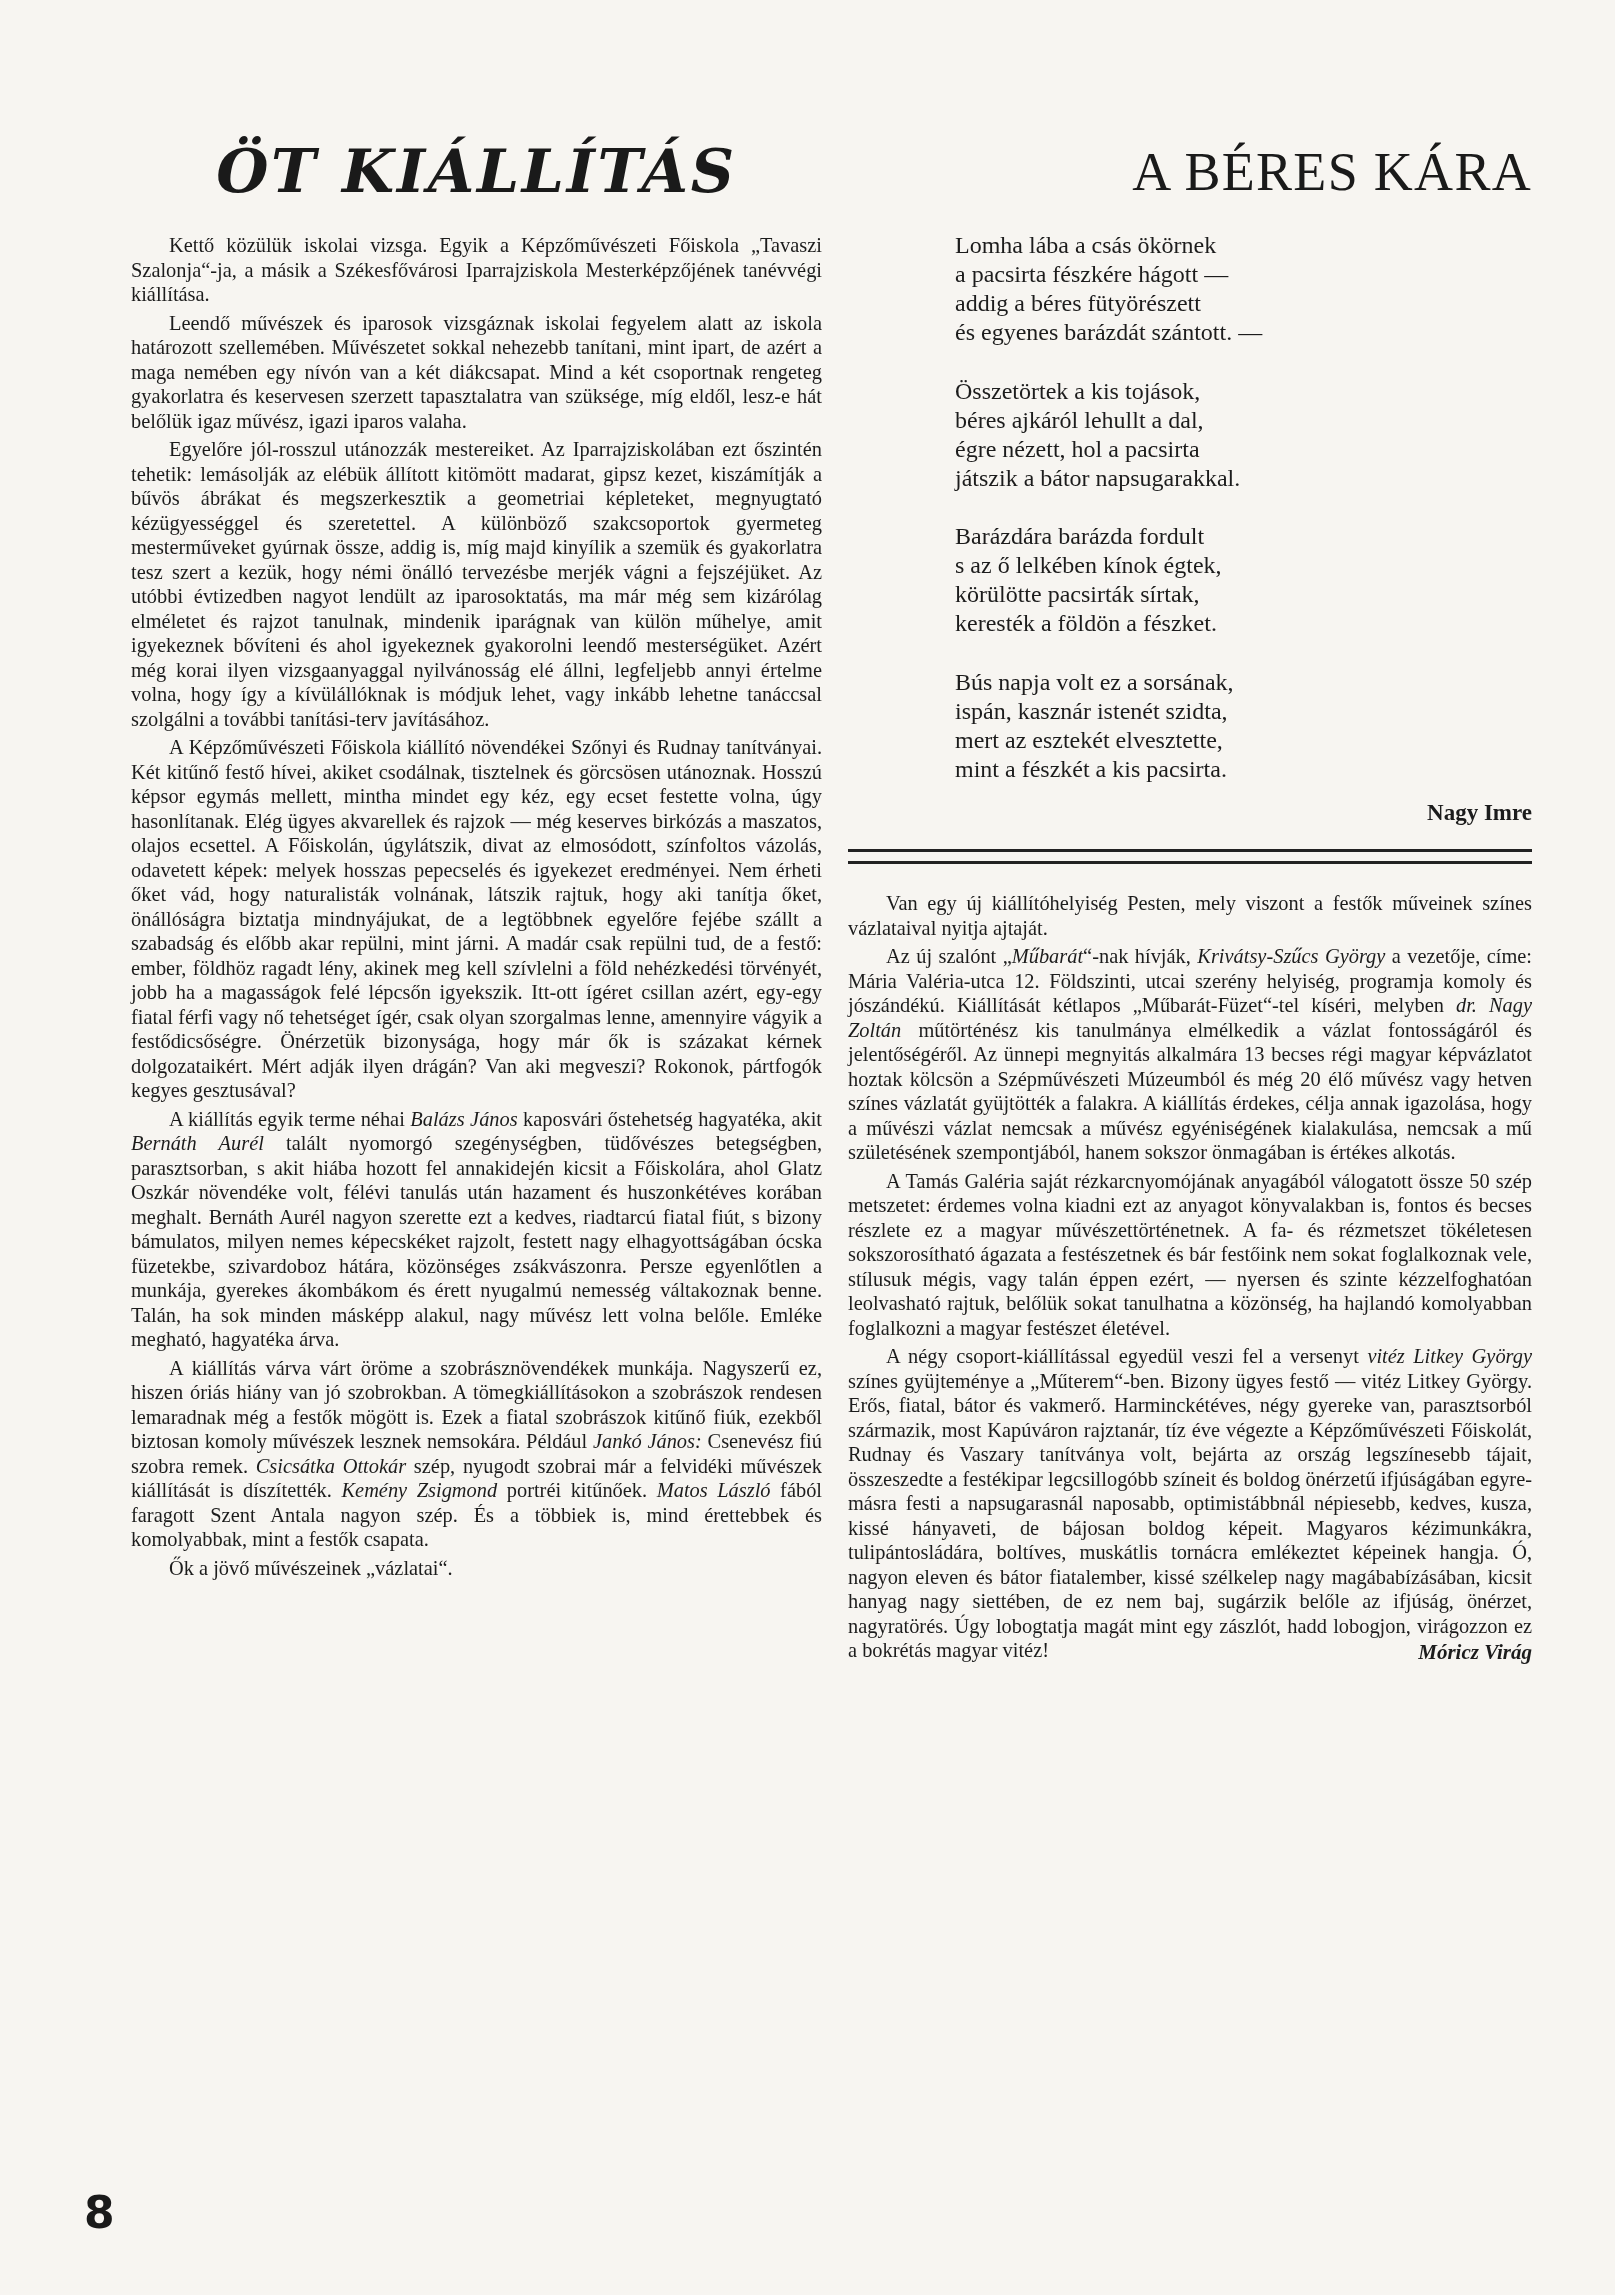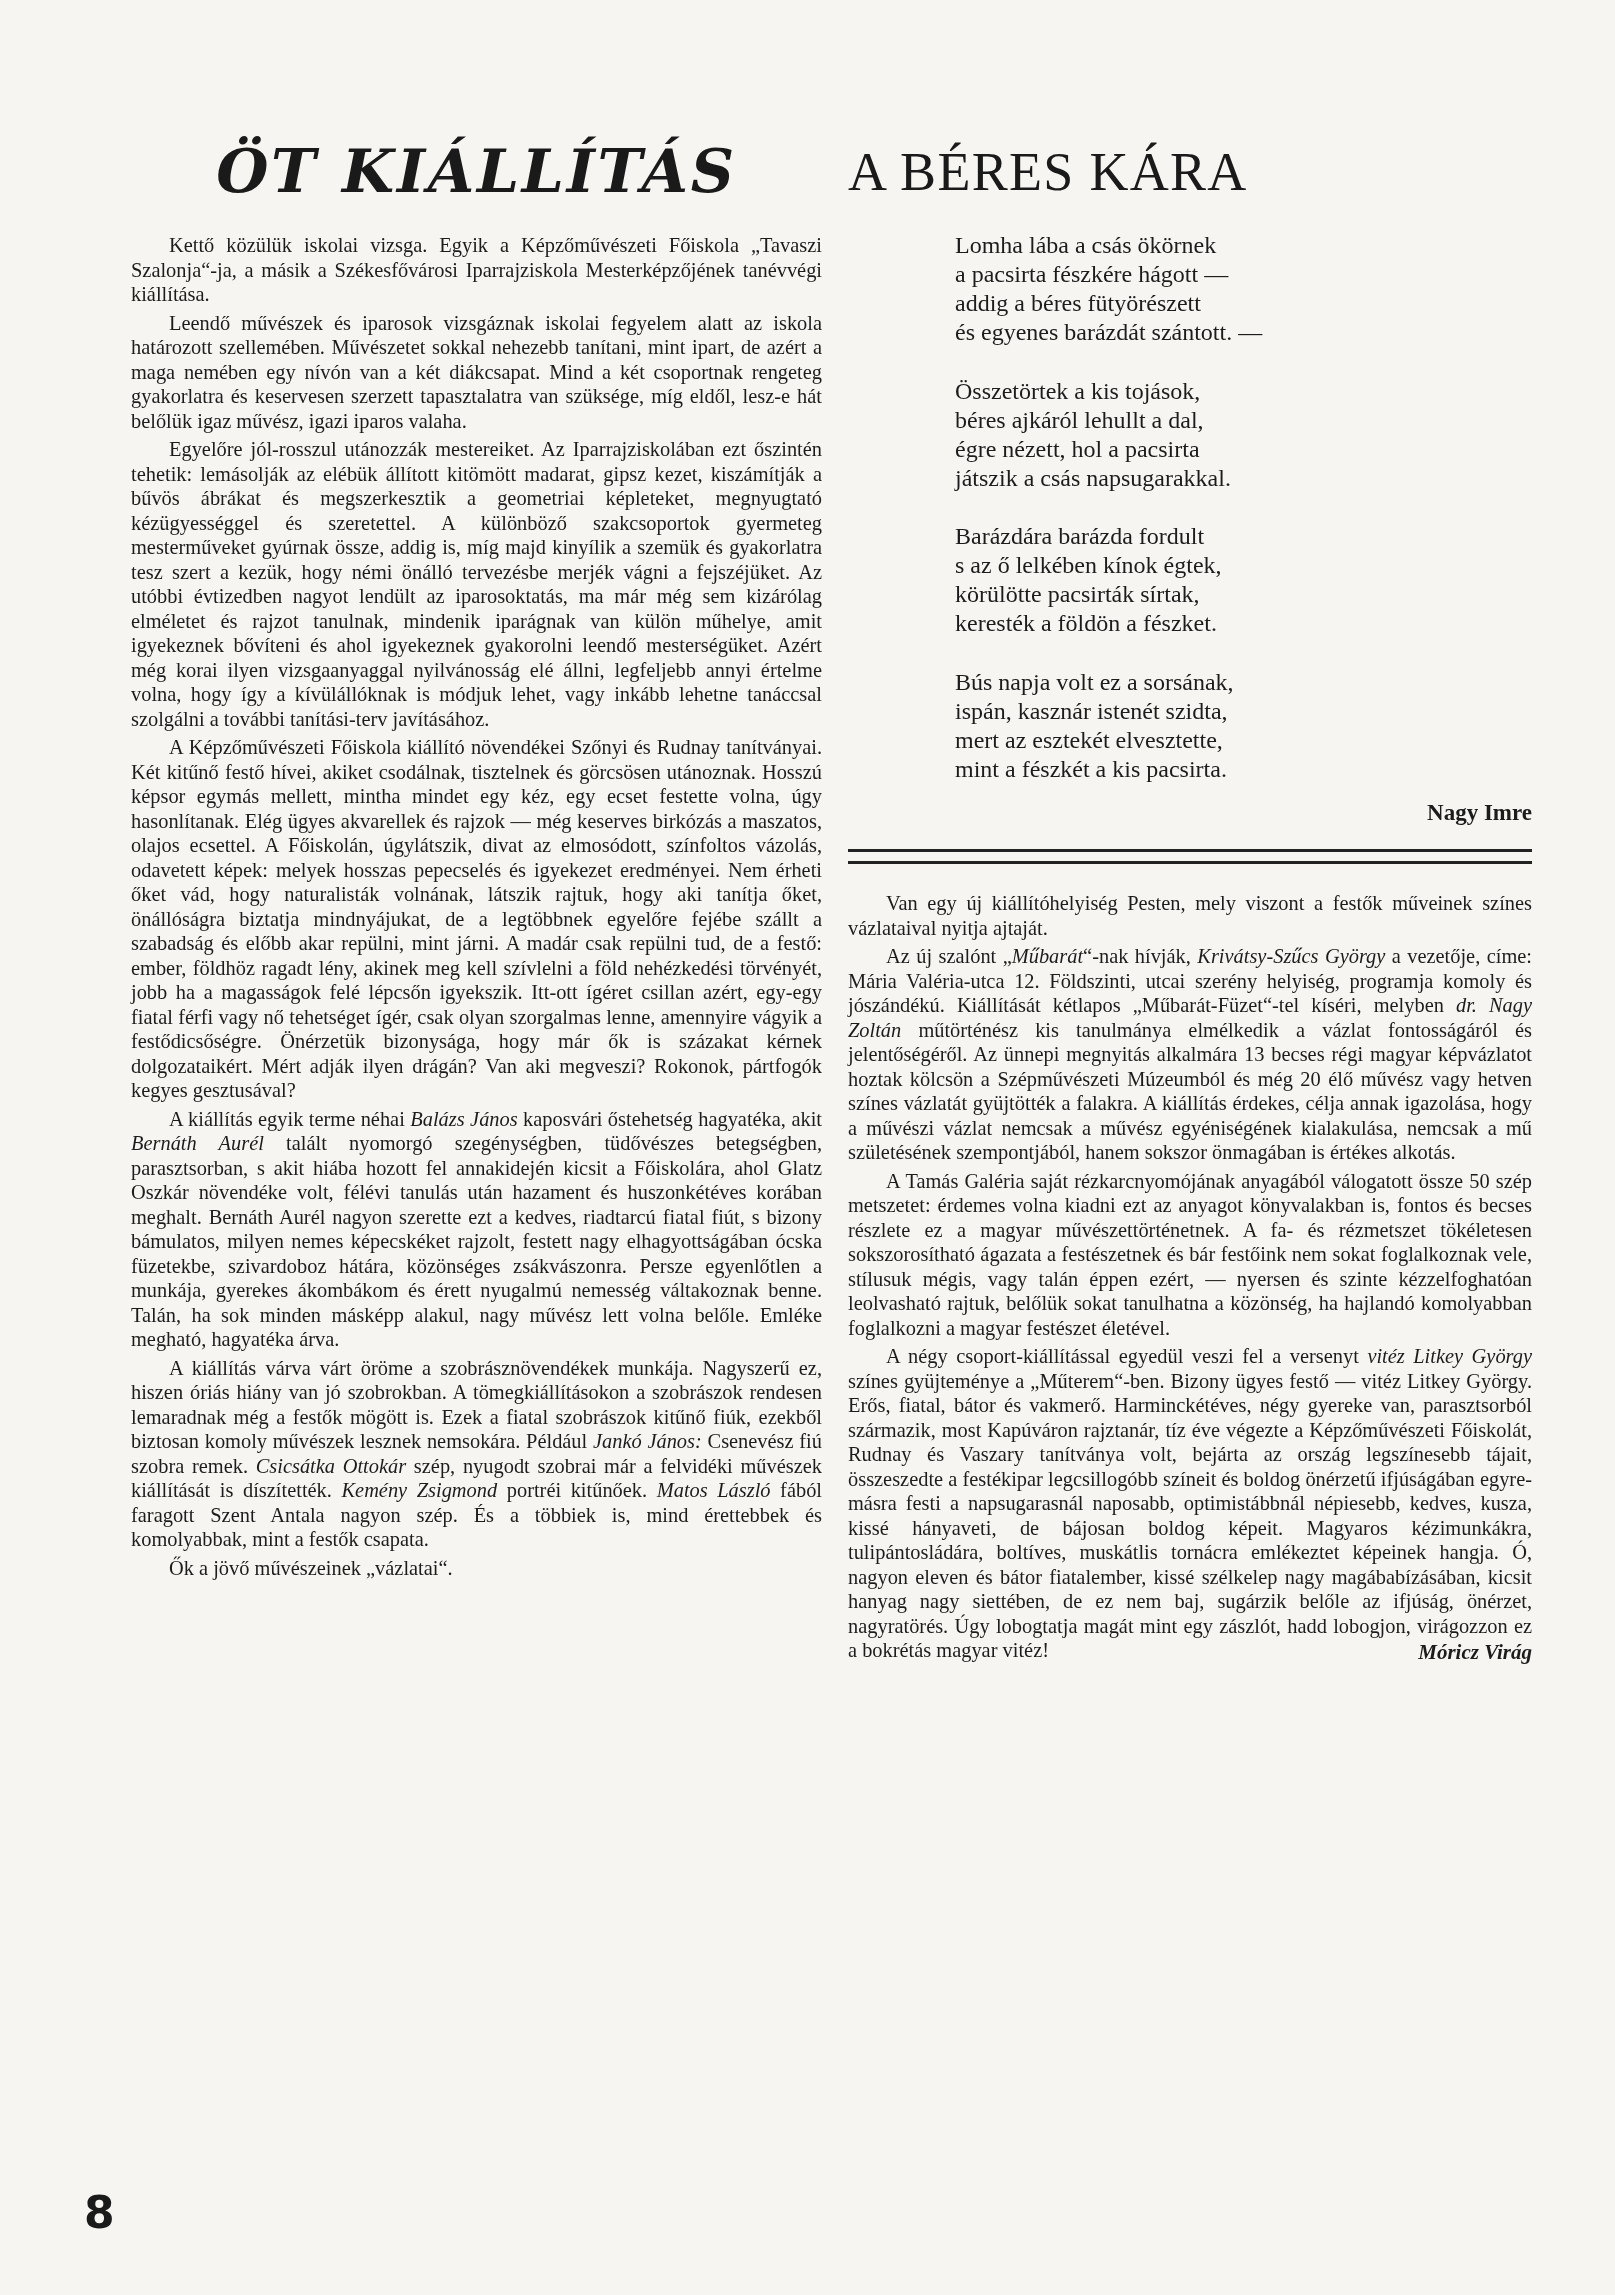--- a/index.html
+++ b/index.html
@@ -24,21 +24,21 @@
     font-family: "DejaVu Serif", serif;
     font-weight: bold; font-style: italic;
     font-size: 60px; letter-spacing: 2.7px;
     text-align: center; margin: 20px 0 32px 0; line-height: 1;
     color: #1a1a1a;
   }
   .title-right {
     font-family: "Liberation Serif", serif;
     font-weight: normal;
     font-size: 54px; letter-spacing: 1.3px;
-    text-align: left; margin: 24px 0 32px 0; line-height: 1;
+    text-align: right; margin: 24px 0 32px 0; line-height: 1;
     color: #1a1a1a;
   }
 
   .prose p {
     margin: 0 0 1.3px 0;
     font-size: 20.4px; line-height: 24.5px;
     text-align: justify; text-indent: 38px;
     hyphens: manual;
   }
   .prose p + p { margin-top: 4px; }
@@ -98,21 +98,21 @@
       <div class="stanza">
         <div class="line">Lomha lába a csás ökörnek</div>
         <div class="line">a pacsirta fészkére hágott —</div>
         <div class="line">addig a béres fütyörészett</div>
         <div class="line">és egyenes barázdát szántott. —</div>
       </div>
       <div class="stanza">
         <div class="line">Összetörtek a kis tojások,</div>
         <div class="line">béres ajkáról lehullt a dal,</div>
         <div class="line">égre nézett, hol a pacsirta</div>
-        <div class="line">játszik a csás napsugarakkal.</div>
+        <div class="line">játszik a bátor napsugarakkal.</div>
       </div>
       <div class="stanza">
         <div class="line">Barázdára barázda fordult</div>
         <div class="line">s az ő lelkében kínok égtek,</div>
         <div class="line">körülötte pacsirták sírtak,</div>
         <div class="line">keresték a földön a fészket.</div>
       </div>
       <div class="stanza">
         <div class="line">Bús napja volt ez a sorsának,</div>
         <div class="line">ispán, kasznár istenét szidta,</div>

